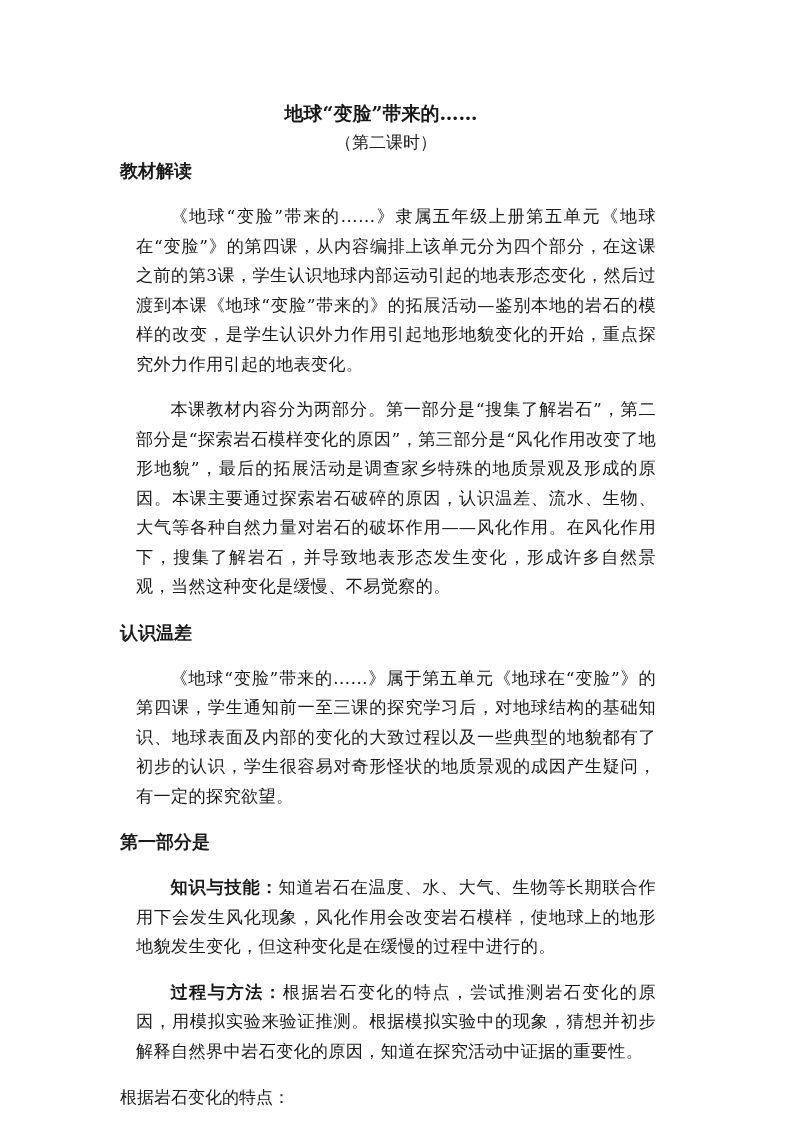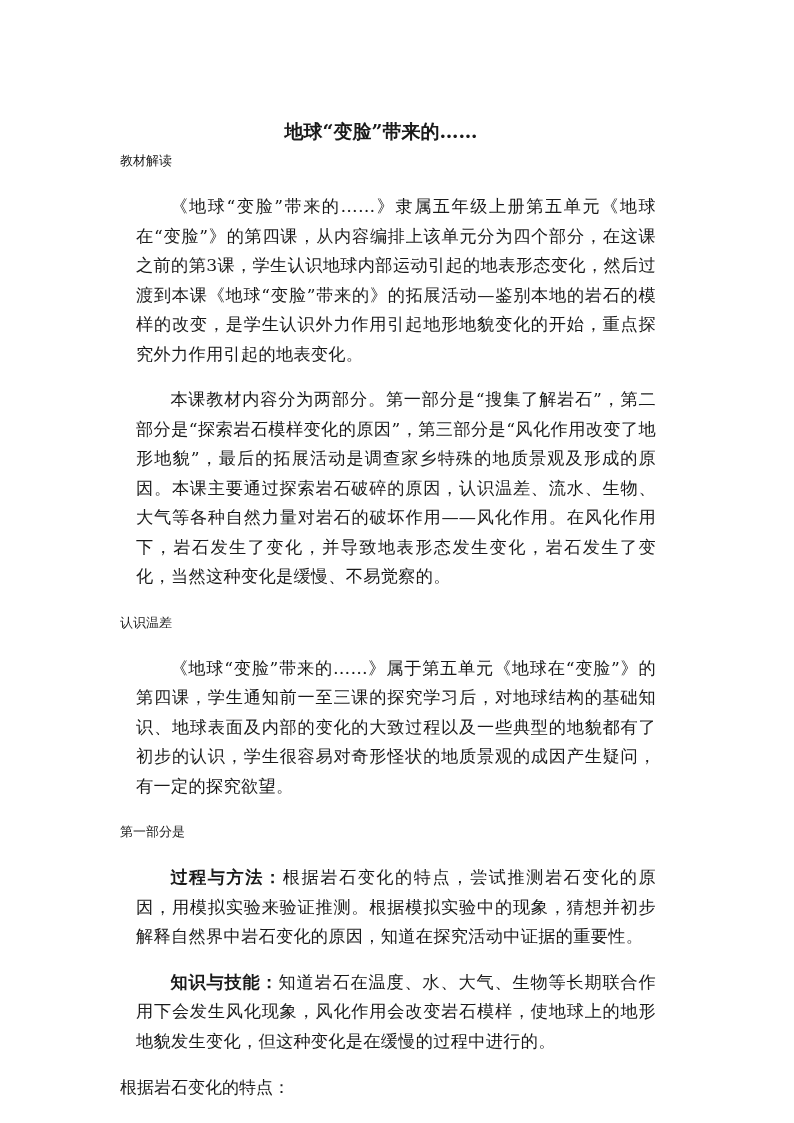--- a/index.html
+++ b/index.html
@@ -1,36 +1,37 @@
 <!DOCTYPE html>
 <html><head>
   <meta charset="utf-8">
   <style>
     html, body { margin: 0; padding: 0; background: #ffffff; }
     body { width: 794px; height: 1123px; position: relative; overflow: hidden;
       font-family: "DejaVu Serif", "Liberation Serif", serif; color: #1a1a1a; }
-    .page { position: absolute; left: 120px; top: 116px; width: 552px; }
+    .page { position: absolute; left: 120px; top: 98px; width: 552px; }
     .title { text-align: center; font-size: 19px; font-weight: bold; height: 30px; line-height: 30px; margin-left: -30px; }
     .subtitle { text-align: center; font-size: 17px; height: 28px; line-height: 28px; margin-left: -20px; }
-    .heading { font-size: 13px; font-weight: normal; height: 30px; line-height: 30px;
+    .heading { font-size: 18px; font-weight: bold; height: 30px; line-height: 30px;
       font-family: "DejaVu Sans", "Liberation Sans", sans-serif; }
     .para { font-size: 17.2px; line-height: 29.5px; text-indent: 2em; text-align: justify; letter-spacing: 0.3px; margin: 16px; }
     .para b { font-weight: bold; }
     .heading-plain { font-size: 17px; height: 30px; line-height: 30px; }
   </style>
 </head>
 <body>
 
 <div class="page">
   <div class="title">地球“变脸”带来的……</div>
+  <div class="subtitle">（第二课时）</div>
 
   <div class="heading">教材解读</div>
   <p class="para">《地球“变脸”带来的……》隶属五年级上册第五单元《地球在“变脸”》的第四课，从内容编排上该单元分为四个部分，在这课之前的第3课，学生认识地球内部运动引起的地表形态变化，然后过渡到本课《地球“变脸”带来的》的拓展活动—鉴别本地的岩石的模样的改变，是学生认识外力作用引起地形地貌变化的开始，重点探究外力作用引起的地表变化。</p>
-  <p class="para">本课教材内容分为两部分。第一部分是“搜集了解岩石”，第二部分是“探索岩石模样变化的原因”，第三部分是“风化作用改变了地形地貌”，最后的拓展活动是调查家乡特殊的地质景观及形成的原因。本课主要通过探索岩石破碎的原因，认识温差、流水、生物、大气等各种自然力量对岩石的破坏作用——风化作用。在风化作用下，岩石发生了变化，并导致地表形态发生变化，岩石发生了变化，当然这种变化是缓慢、不易觉察的。</p>
+  <p class="para">本课教材内容分为两部分。第一部分是“搜集了解岩石”，第二部分是“探索岩石模样变化的原因”，第三部分是“风化作用改变了地形地貌”，最后的拓展活动是调查家乡特殊的地质景观及形成的原因。本课主要通过探索岩石破碎的原因，认识温差、流水、生物、大气等各种自然力量对岩石的破坏作用——风化作用。在风化作用下，搜集了解岩石，并导致地表形态发生变化，形成许多自然景观，当然这种变化是缓慢、不易觉察的。</p>
 
   <div class="heading">认识温差</div>
   <p class="para">《地球“变脸”带来的……》属于第五单元《地球在“变脸”》的第四课，学生通知前一至三课的探究学习后，对地球结构的基础知识、地球表面及内部的变化的大致过程以及一些典型的地貌都有了初步的认识，学生很容易对奇形怪状的地质景观的成因产生疑问，有一定的探究欲望。</p>
 
   <div class="heading">第一部分是</div>
+  <p class="para"><b>知识与技能：</b><span>知道岩石在温度、水、大气、生物等长期联合作用下会发生风化现象，风化作用会改变岩石模样，使地球上的地形地貌发生变化，但这种变化是在缓慢的过程中进行的。</span></p>
   <p class="para"><b>过程与方法：</b><span>根据岩石变化的特点，尝试推测岩石变化的原因，用模拟实验来验证推测。根据模拟实验中的现象，猜想并初步解释自然界中岩石变化的原因，知道在探究活动中证据的重要性。</span></p>
-  <p class="para"><b>知识与技能：</b><span>知道岩石在温度、水、大气、生物等长期联合作用下会发生风化现象，风化作用会改变岩石模样，使地球上的地形地貌发生变化，但这种变化是在缓慢的过程中进行的。</span></p>
   <div class="heading-plain">根据岩石变化的特点：</div>
 </div>
 
 </body></html>

